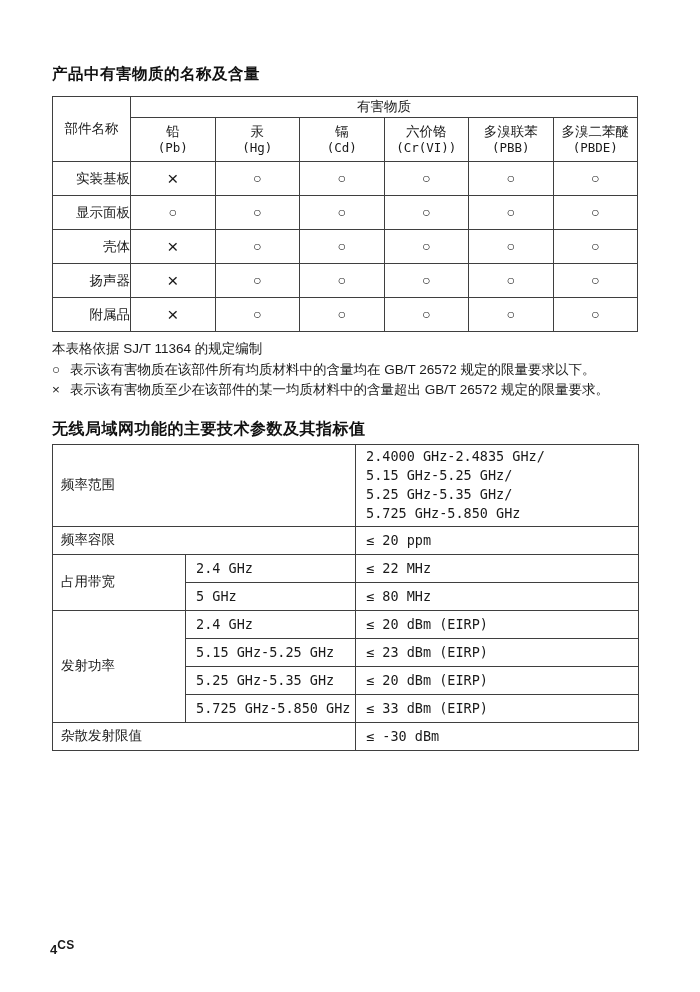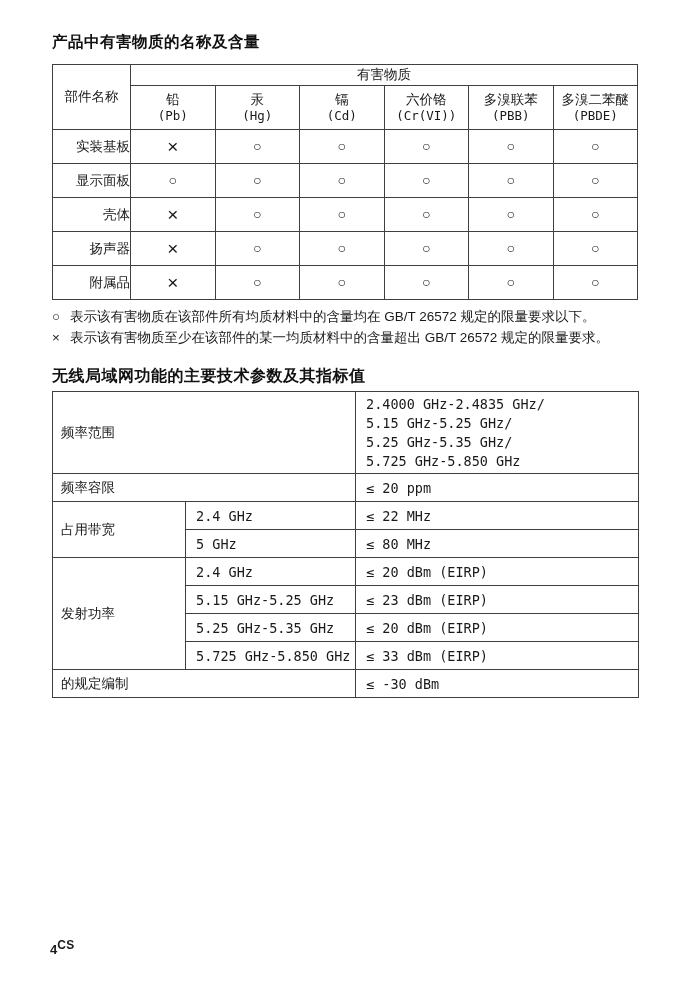--- a/index.html
+++ b/index.html
@@ -4,21 +4,21 @@
 <style>
   html, body { margin: 0; padding: 0; }
   body {
     width: 700px; height: 992px;
     background: #ffffff;
     font-family: "Liberation Sans", "DejaVu Sans", sans-serif;
     color: #1a1a1a;
     -webkit-font-smoothing: antialiased;
   }
   .page { position: relative; width: 700px; height: 992px; overflow: hidden; }
-  .content { position: absolute; left: 52px; top: 32px; width: 586px; }
+  .content { position: absolute; left: 52px; top: 64px; width: 586px; }
 
   .section-title {
     font-weight: bold;
     font-size: 15.5px;
     line-height: 19px;
     letter-spacing: 0.5px;
     color: #111;
   }
 
   
@@ -163,20 +163,24 @@
           <td><span class="mark">○</span></td>
           <td><span class="mark">○</span></td>
           <td><span class="mark">○</span></td>
           <td><span class="mark">○</span></td>
           <td><span class="mark">○</span></td>
         </tr>
       </tbody>
     </table>
 
     <div class="notes">
+      <div class="note">
+
+        <div class="note-text">本表格依据 SJ/T 11364 的规定编制</div>
+      </div>
       <div class="note">
         <span class="note-marker">○</span>
         <div class="note-text">表示该有害物质在该部件所有均质材料中的含量均在 GB/T 26572 规定的限量要求以下。</div>
       </div>
       <div class="note">
         <span class="note-marker">×</span>
         <div class="note-text">表示该有害物质至少在该部件的某一均质材料中的含量超出 GB/T 26572 规定的限量要求。</div>
       </div>
     </div>
 
@@ -222,21 +226,21 @@
         </tr>
         <tr class="std">
           <td class="band-cell">5.25 GHz-5.35 GHz</td>
           <td class="value-cell">≤ 20 dBm (EIRP)</td>
         </tr>
         <tr class="std">
           <td class="band-cell">5.725 GHz-5.850 GHz</td>
           <td class="value-cell">≤ 33 dBm (EIRP)</td>
         </tr>
         <tr class="std">
-          <td colspan="2" class="label-cell">的规定编制</td>
+          <td colspan="2" class="label-cell">杂散发射限值</td>
           <td class="value-cell">≤ -30 dBm</td>
         </tr>
       </tbody>
     </table>
 
   </div>
 
   <div class="footer">
     <span class="pg">4</span><span class="pg-sup">CS</span>
   </div>

